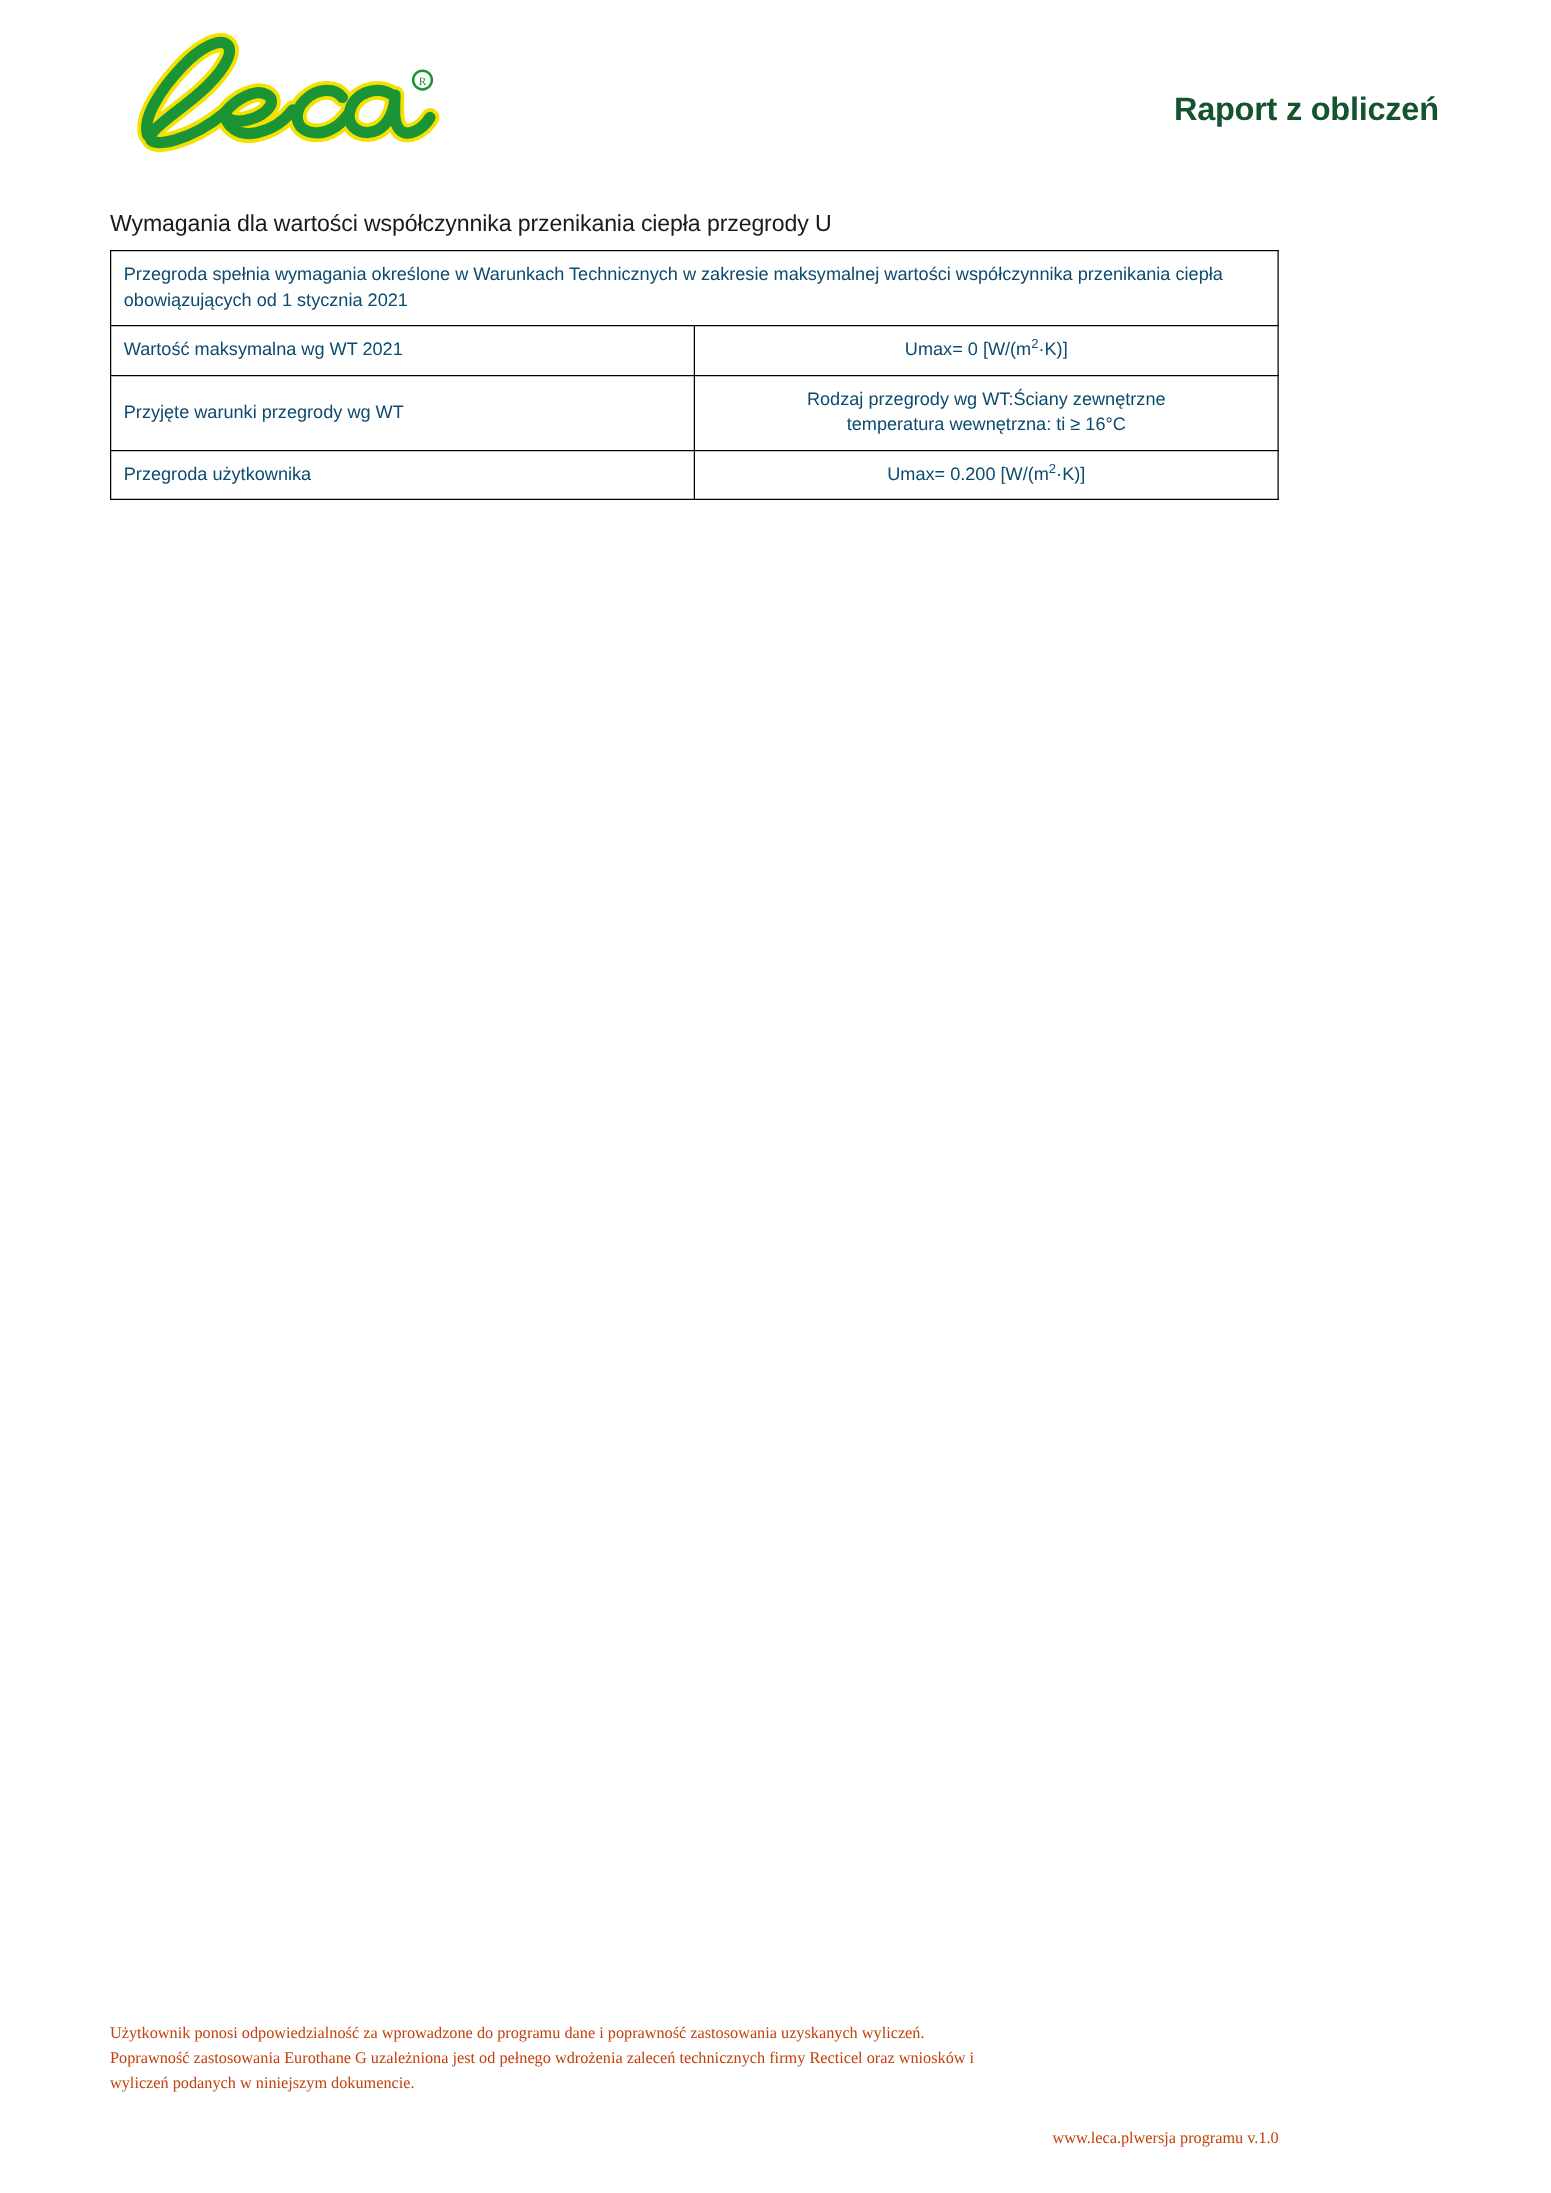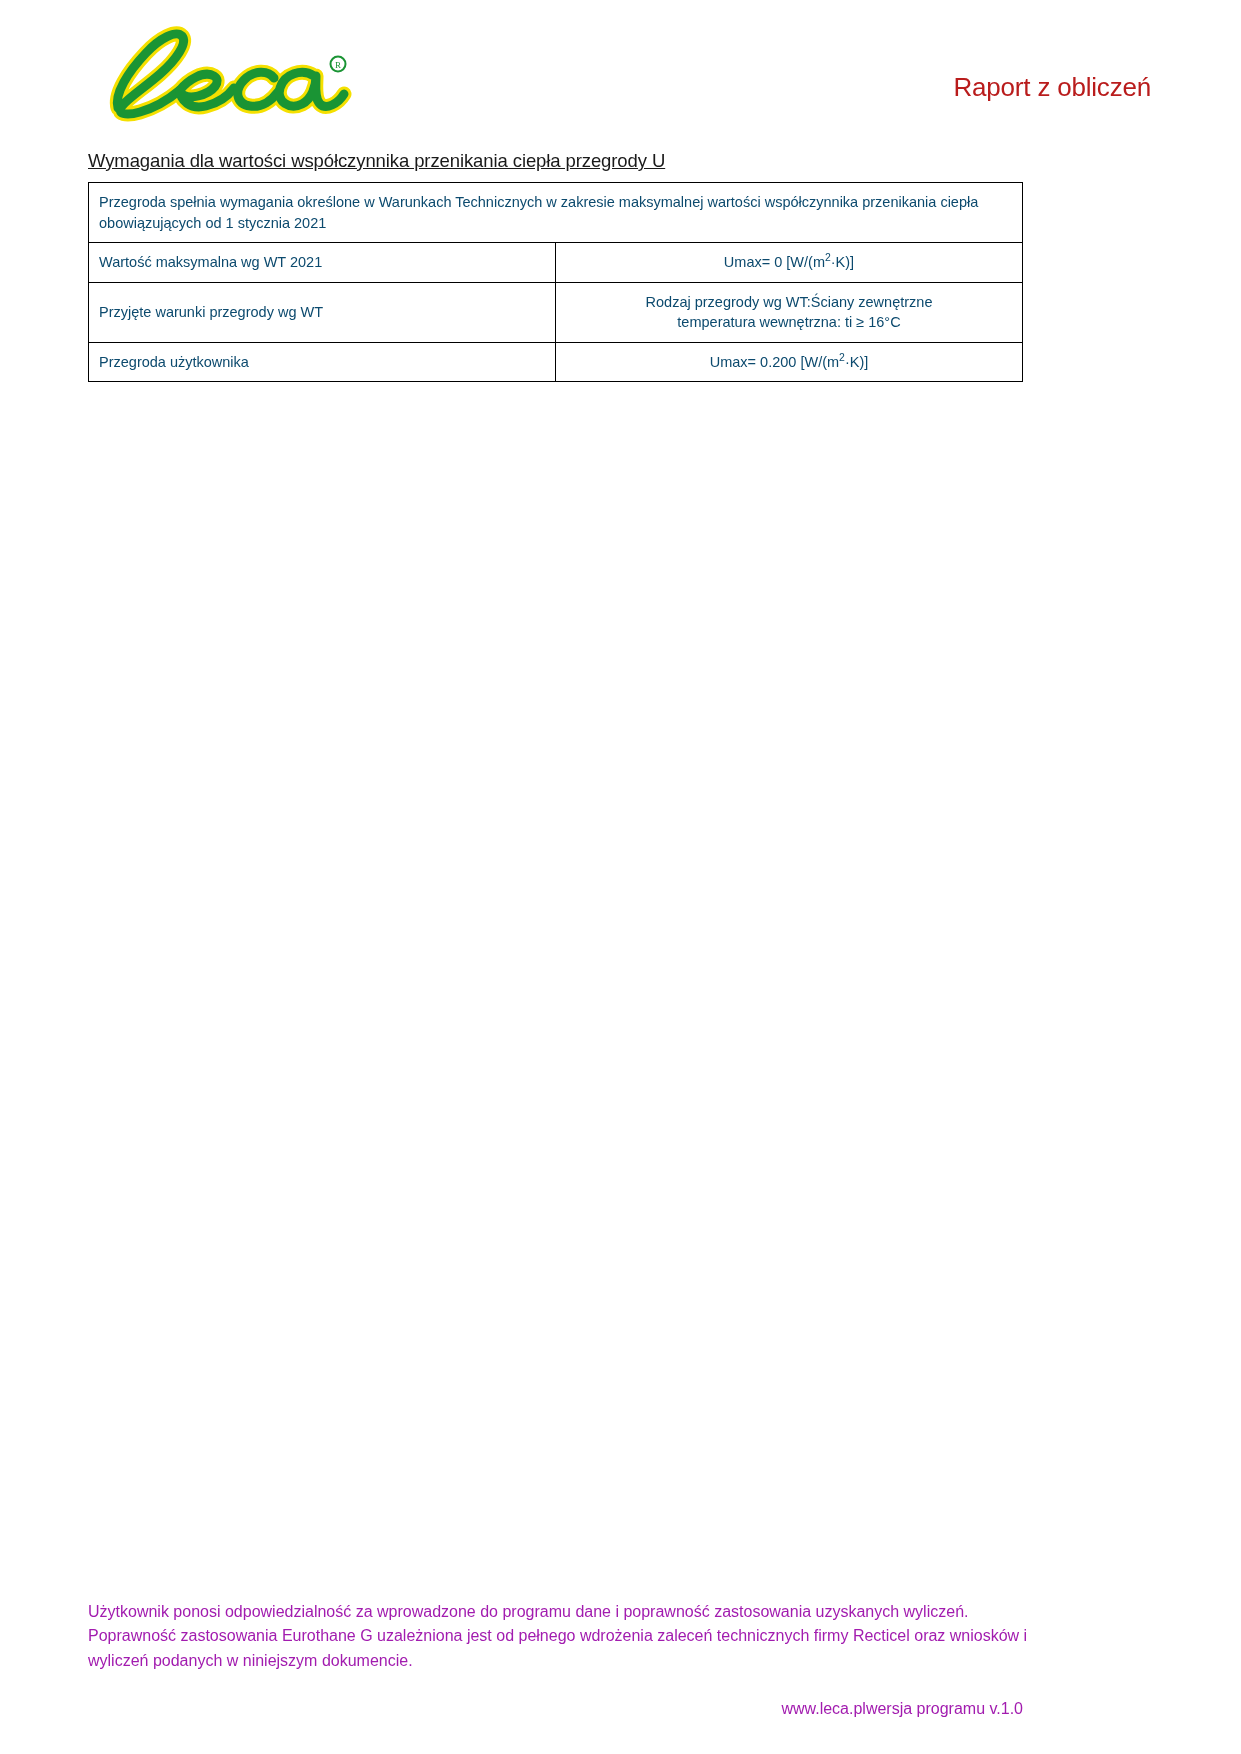--- a/index.html
+++ b/index.html
@@ -38,43 +38,42 @@
   .logo-wrap {
     position: relative;
     width: 270px;
     height: 112px;
     display: flex;
     align-items: center;
   }
   .logo-svg { display: block; }
   .report-title {
     font-size: 26px;
-    font-weight: normal;
+    font-weight: bold;
     letter-spacing: -0.2px;
-    color: #b91c1c;
+    color: #14532d;
     white-space: nowrap;
     margin-top: 54px;
   }
 
   
   .content {
     flex: 1 1 auto;
     padding: 0 88px;
     box-sizing: border-box;
   }
 
   .section { margin-bottom: 28px; }
 
   .section-title {
     font-size: 18.5px;
     font-weight: normal;
     color: #1a1a1a;
-    margin: 0 0 10px 0;
+    margin: 18px 0 10px 0;
     letter-spacing: -0.1px;
-    text-decoration: underline;
   }
 
   table.rep {
     border-collapse: collapse;
     width: 935px;
     table-layout: fixed;
     font-size: 14.5px;
     color: #0c4a6e;
   }
   table.rep td {
@@ -90,22 +89,23 @@
 
   sup { font-size: 0.72em; vertical-align: super; line-height: 0; }
 
   .spacer { flex: 1 1 auto; }
 
   
   .footer {
     flex: 0 0 auto;
     padding: 0 88px 36px 88px;
     box-sizing: border-box;
-    font-size: 16px;
-    color: #a21caf;
+    font-size: 13px;
+    color: #c2410c;
+    font-family: Liberation Serif, serif;
   }
   .disclaimer {
     line-height: 1.55;
     margin-bottom: 26px;
     max-width: 950px;
   }
   .footer-row {
     display: flex;
     justify-content: flex-end;
     align-items: baseline;

